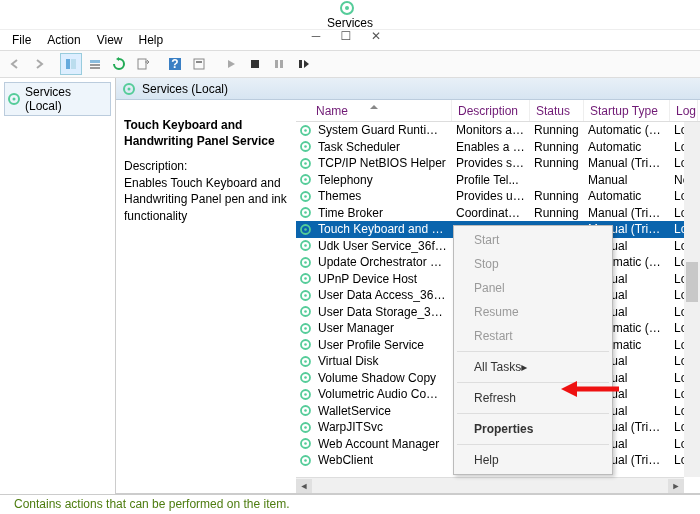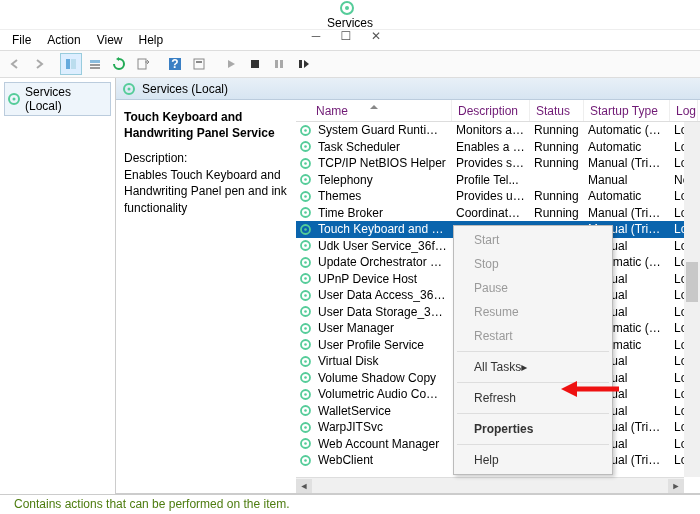--- a/index.html
+++ b/index.html
@@ -20,21 +20,21 @@
 .tbtn.disabled { opacity: 0.4; }
 
 .body { display: flex; height: 416px; }
 .leftpane { width: 116px; border-right: 1px solid #ccc; padding: 4px; }
 .leftitem { display: flex; align-items: center; gap: 4px; padding: 2px; border: 1px solid #bcd; background: #eef5fb; }
 .gear-icon { width: 14px; height: 14px; }
 
 .rightpane { flex: 1; display: flex; flex-direction: column; }
 .rheader { height: 22px; background: linear-gradient(#e8f0f7,#d7e5f2); border-bottom: 1px solid #bcd; display: flex; align-items: center; gap: 6px; padding: 0 6px; }
 .rbody { flex: 1; display: flex; border-bottom: 1px solid #ccc; }
-.detail { width: 180px; padding: 10px 8px; }
+.detail { width: 180px; padding: 18px 8px; }
 .detail .svcname { font-weight: 600; margin-bottom: 10px; line-height: 1.3; }
 .detail .lbl { margin-bottom: 2px; }
 .detail .desc { line-height: 1.35; }
 
 .grid { flex: 1; position: relative; overflow: hidden; }
 .ghead { display: flex; height: 22px; border-bottom: 1px solid #ddd; background: #fff; }
 .gcol { border-right: 1px solid #eee; padding: 3px 6px; color: #701a75; display: flex; align-items: center; position: relative; }
 .gcol.sort::after { content: ""; position: absolute; left: 50%; top: 1px; border: 4px solid transparent; border-bottom-color: #888; transform: translateX(-50%); }
 .c-name { width: 156px; }
 .c-desc { width: 78px; }
@@ -495,21 +495,21 @@
       </div>
     </div>
   </div>
 </div>
 
 <div class="status">Contains actions that can be performed on the item.</div>
 
 <div class="context">
   <div class="citem disabled">Start</div>
   <div class="citem disabled">Stop</div>
-  <div class="citem disabled">Pause</div>
+  <div class="citem disabled">Panel</div>
   <div class="citem disabled">Resume</div>
   <div class="citem disabled">Restart</div>
   <div class="csep"></div>
   <div class="citem sub">
       <span>All Tasks</span>
       <span class="arrow">▸</span>
     </div>
   <div class="csep"></div>
   <div class="citem">Refresh</div>
   <div class="csep"></div>

